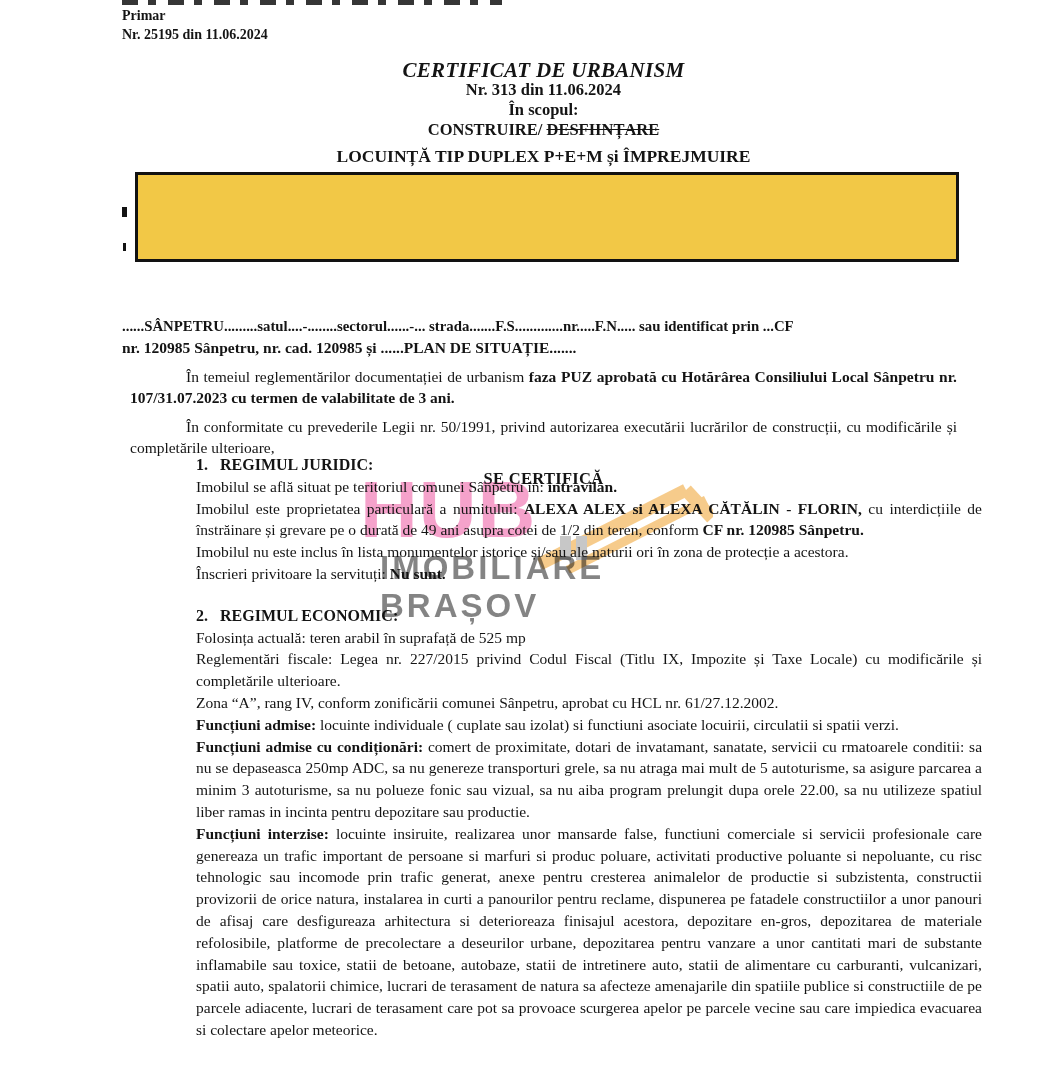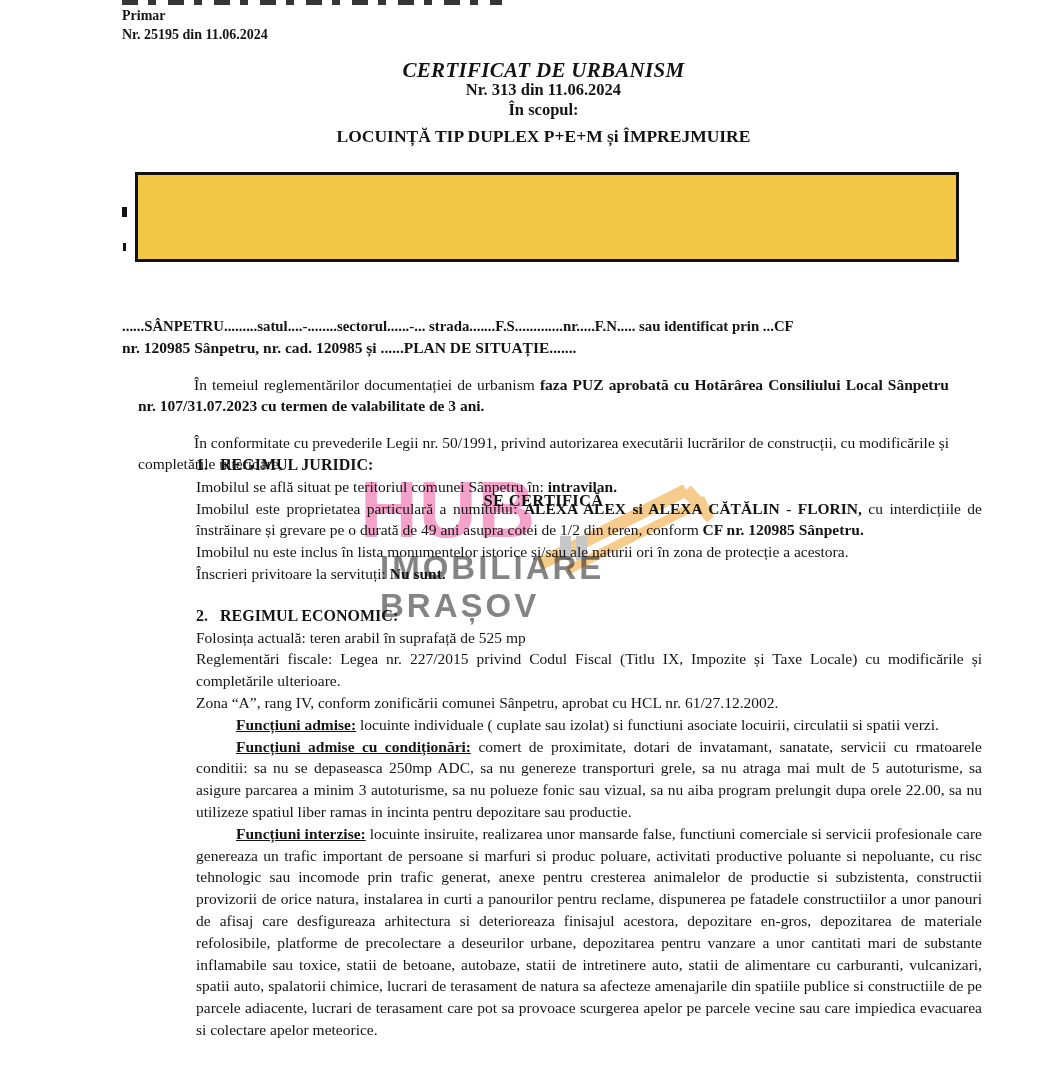--- a/index.html
+++ b/index.html
@@ -29,28 +29,28 @@
     position:absolute;left:135px;top:172px;width:824px;height:90px;
     background:#F2C846;border:3px solid #121212;box-sizing:border-box;
   }
   .tick{position:absolute;background:#121212;}
   .tick1{left:122px;top:207px;width:5px;height:10px;}
   .tick2{left:123px;top:243px;width:3px;height:8px;}
   
   .topblock{position:absolute;left:122px;top:268px;width:843px;font-size:15.5px;line-height:21px;}
   .loc-line{font-weight:bold;white-space:nowrap;overflow:hidden;font-size:14.8px;margin-top:48px;}
   .cad-line{font-weight:bold;}
-  .p-just{text-align:justify;margin:16px;}
+  .p-just{text-align:justify;margin:8px;}
   .indent{text-indent:56px;}
   .certify{text-align:center;font-weight:bold;font-size:16.5px;margin-top:10px;letter-spacing:.3px;}
   
   .sections{position:absolute;left:196px;top:454px;width:786px;font-size:15.5px;line-height:21.8px;}
   .sec-heading{font-weight:bold;font-size:16px;white-space:pre-wrap;margin:0;}
   .sec-heading.second{margin-top:20px;}
-  .lbl{font-weight:bold;text-decoration:underline;margin-left:40px;}
+  .lbl{font-weight:bold;}
   .sections p{margin:0;}
   
   .watermark{position:absolute;z-index:0;pointer-events:none;}
   .wm-hub{
     position:absolute;left:360px;top:474px;
     font-family:"Liberation Sans", sans-serif;font-weight:800;font-size:80px;line-height:72px;
     color:#ec4899;opacity:.50;letter-spacing:1px;
   }
   .wm-roof{position:absolute;left:538px;top:478px;opacity:.55;}
   .wm-sub{
@@ -80,20 +80,21 @@
 
   <div class="issuer">
     <div>Primar</div>
     <div>Nr. 25195 din 11.06.2024</div>
   </div>
 
   <div class="title-block">
     <div class="title-main">CERTIFICAT DE URBANISM</div>
     <div>Nr. 313 din 11.06.2024</div>
     <div>În scopul:</div>
+    <div><span>CONSTRUIRE/ </span><span class="strike">DESFIINȚARE</span></div>
     <div class="title-subject">LOCUINȚĂ TIP DUPLEX P+E+M și ÎMPREJMUIRE</div>
   </div>
 
   <div class="redaction-box"></div>
   <div class="tick tick1"></div>
   <div class="tick tick2"></div>
 
   <div class="topblock">
     <div class="loc-line">......SÂNPETRU.........satul....-........sectorul......-... strada.......F.S.............nr.....F.N..... sau identificat prin ...CF</div>
     <div class="cad-line">nr. 120985 Sânpetru, nr. cad. 120985 și ......PLAN DE SITUAȚIE.......</div>

